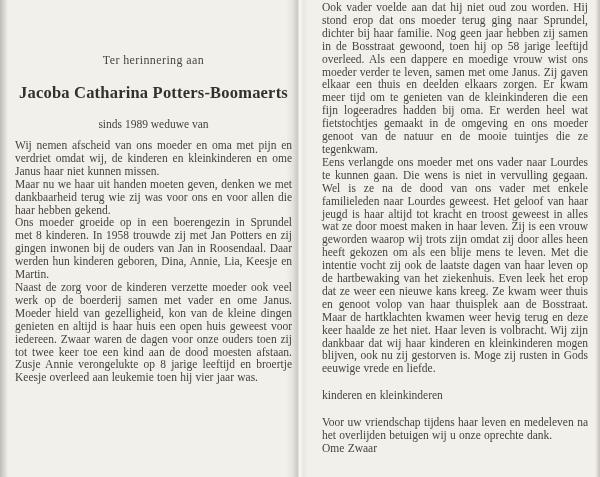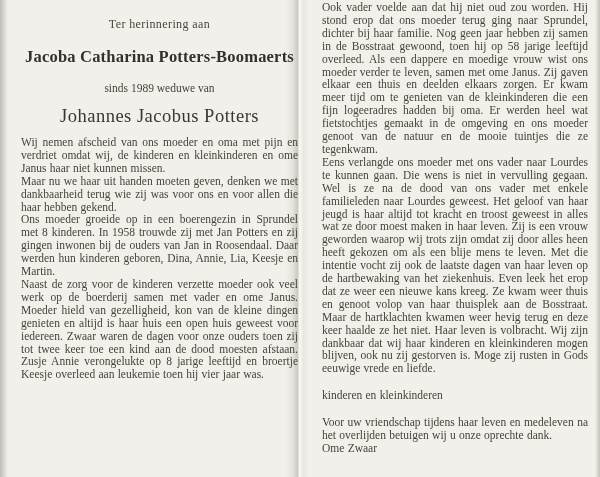--- a/index.html
+++ b/index.html
@@ -28,21 +28,21 @@
     position: absolute; left: 286px; top: 0; bottom: 0; width: 22px;
     background: linear-gradient(to right,
       rgba(120,114,104,0) 0%,
       rgba(120,114,104,0.10) 30%,
       rgba(120,114,104,0.30) 52%,
       rgba(255,255,252,0.55) 62%,
       rgba(120,114,104,0.08) 80%,
       rgba(120,114,104,0) 100%);
   }
   .page { position: absolute; top: 0; }
-  .left-page  { left: 21px;  width: 277px; padding-top: 17px; }
+  .left-page  { left: 15px;  width: 277px; padding-top: 17px; margin-top: 36px; }
   .right-page { left: 322px; width: 266px; padding-top: 1px; }
 
   p, h1, h2 { margin: 0; font-weight: normal; }
 
   .dedication {
     text-align: center; font-size: 12px; letter-spacing: 0.4px; color: #4b463d;
   }
   .name {
     margin-top: 15px; text-align: center;
     font-size: 16.5px; font-weight: bold; 
@@ -73,21 +73,20 @@
 
 <div class="card" style="background: rgb(242, 240, 234); color: rgb(72, 67, 58);">
   <div class="edge-left"></div>
   <div class="fold"></div>
   <div class="edge-right"></div>
 
   <section class="page left-page">
     <p class="dedication">Ter herinnering aan</p>
     <h1 class="name">Jacoba Catharina Potters-Boomaerts</h1>
     <p class="widow">sinds 1989 weduwe van</p>
-    <h2 class="husband">Johannes Jacobus Potters</h2>
     <p class="body first-body">Wij nemen afscheid van ons moeder en oma met pijn en verdriet omdat wij, de kinderen en kleinkinderen en ome Janus haar niet kunnen missen.</p>
     <p class="body">Maar nu we haar uit handen moeten geven, denken we met dankbaarheid terug wie zij was voor ons en voor allen die haar hebben gekend.</p>
     <p class="body">Ons moeder groeide op in een boerengezin in Sprundel met 8 kinderen. In 1958 trouwde zij met Jan Potters en zij gingen inwonen bij de ouders van Jan in Roosendaal. Daar werden hun kinderen geboren, Dina, Annie, Lia, Keesje en Martin.</p>
     <p class="body">Naast de zorg voor de kinderen verzette moeder ook veel werk op de boerderij samen met vader en ome Janus. Moeder hield van gezelligheid, kon van de kleine dingen genieten en altijd is haar huis een open huis geweest voor iedereen. Zwaar waren de dagen voor onze ouders toen zij tot twee keer toe een kind aan de dood moesten afstaan. Zusje Annie verongelukte op 8 jarige leeftijd en broertje Keesje overleed aan leukemie toen hij vier jaar was.</p>
   </section>
 
   <section class="page right-page">
     <p class="body">Ook vader voelde aan dat hij niet oud zou worden. Hij stond erop dat ons moeder terug ging naar Sprundel, dichter bij haar familie. Nog geen jaar hebben zij samen in de Bosstraat gewoond, toen hij op 58 jarige leeftijd overleed. Als een dappere en moedige vrouw wist ons moeder verder te leven, samen met ome Janus. Zij gaven elkaar een thuis en deelden elkaars zorgen. Er kwam meer tijd om te genieten van de kleinkinderen die een fijn logeeradres hadden bij oma. Er werden heel wat fietstochtjes gemaakt in de omgeving en ons moeder genoot van de natuur en de mooie tuintjes die ze tegenkwam.</p>
     <p class="body">Eens verlangde ons moeder met ons vader naar Lourdes te kunnen gaan. Die wens is niet in vervulling gegaan. Wel is ze na de dood van ons vader met enkele familieleden naar Lourdes geweest. Het geloof van haar jeugd is haar altijd tot kracht en troost geweest in alles wat ze door moest maken in haar leven. Zij is een vrouw geworden waarop wij trots zijn omdat zij door alles heen heeft gekozen om als een blije mens te leven. Met die intentie vocht zij ook de laatste dagen van haar leven op de hartbewaking van het ziekenhuis. Even leek het erop dat ze weer een nieuwe kans kreeg. Ze kwam weer thuis en genoot volop van haar thuisplek aan de Bosstraat. Maar de hartklachten kwamen weer hevig terug en deze keer haalde ze het niet. Haar leven is volbracht. Wij zijn dankbaar dat wij haar kinderen en kleinkinderen mogen blijven, ook nu zij gestorven is. Moge zij rusten in Gods eeuwige vrede en liefde.</p>
     <p class="body sig">kinderen en kleinkinderen</p>

